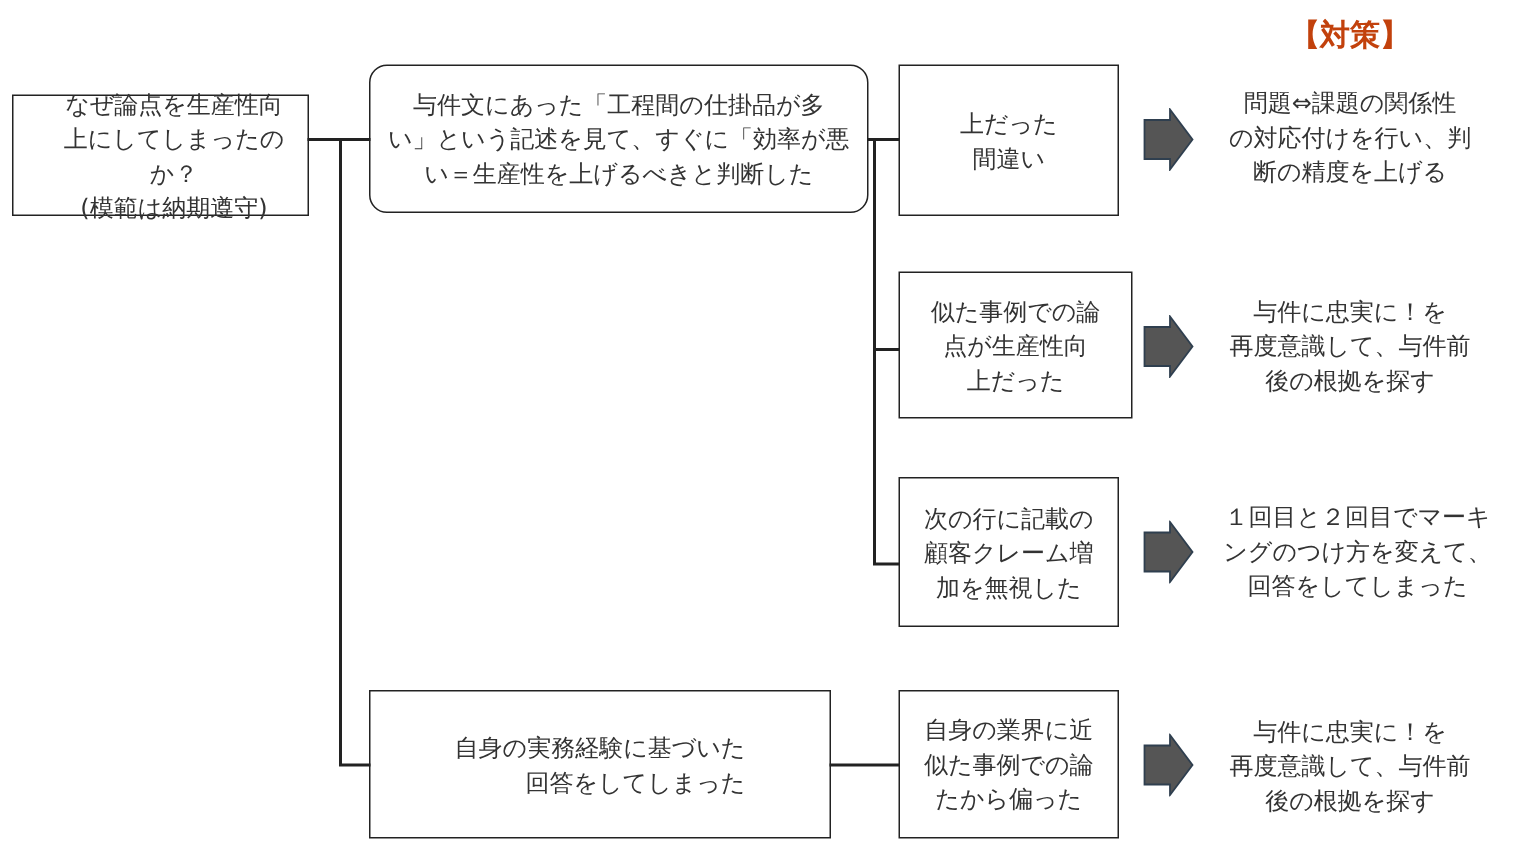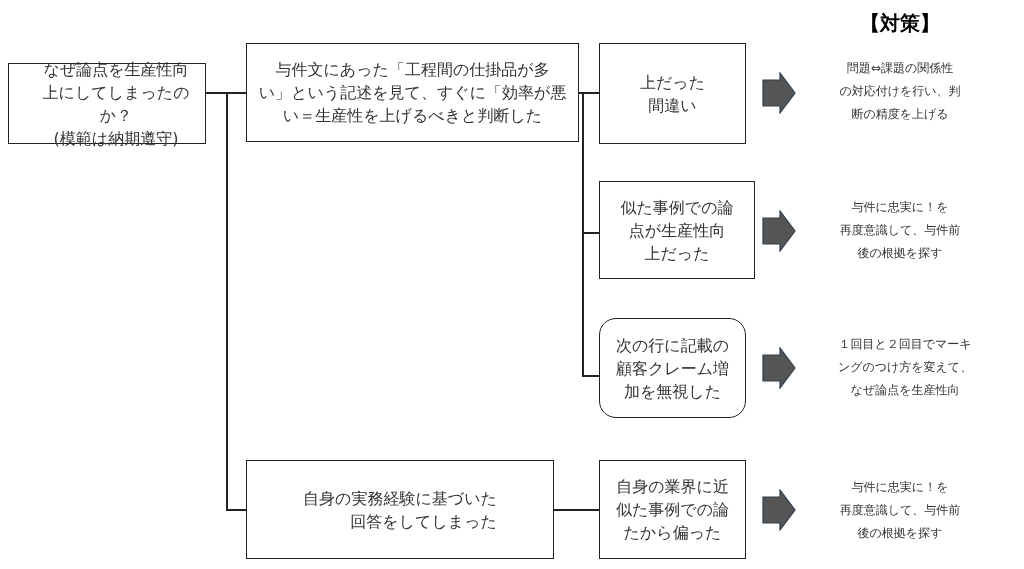--- a/index.html
+++ b/index.html
@@ -6,56 +6,56 @@
   body { width: 1024px; height: 569px; position: relative; overflow: hidden;
          font-family: "DejaVu Sans", "Liberation Sans", sans-serif; color: #333333; }
   .box { position: absolute; box-sizing: border-box; border: 1.5px solid #222222; background: #ffffff;
          display: flex; align-items: center; justify-content: center; text-align: center;
          font-size: 16px; line-height: 23px; padding: 0 6px; }
   .box span { white-space: pre-line; }
   .line { position: absolute; background: #222222; }
   .h { height: 1.5px; }
   .v { width: 1.5px; }
   .arrow { position: absolute; width: 34px; height: 42px; }
-  .measure { position: absolute; width: 210px; text-align: center; font-size: 12px; line-height: 23px;
+  .measure { position: absolute; width: 210px; text-align: center; font-size: 16px; line-height: 23px;
              white-space: pre-line; color: #333333; }
   .heading { position: absolute; left: 830px; top: 10px; width: 140px; text-align: center;
-             font-size: 20px; font-weight: bold; color: #000000; }
+             font-size: 20px; font-weight: bold; color: #c2410c; }
 </style>
 </head>
 <body>
 
 <div class="heading">【対策】</div>
 
 <div class="box" style="left:8px; top:63px; width:198px; height:81px;padding-left:24px;">
   <span>なぜ論点を生産性向
 上にしてしまったのか？
 (模範は納期遵守)</span>
 </div>
 
-<div class="box" style="left:246px; top:43px; width:333px; height:99px;">
+<div class="box" style="left:246px; top:43px; width:333px; height:99px;border-radius:12px;">
   <span>与件文にあった「工程間の仕掛品が多
 い」という記述を見て、すぐに「効率が悪
 い＝生産性を上げるべきと判断した</span>
 </div>
 <div class="box" style="left:246px; top:460px; width:308px; height:99px;text-align:right;">
   <span>自身の実務経験に基づいた
 回答をしてしまった</span>
 </div>
 
 <div class="box" style="left:599px; top:43px; width:147px; height:101px;">
   <span>上だった
 間違い</span>
 </div>
 <div class="box" style="left:599px; top:181px; width:156px; height:98px;">
   <span>似た事例での論
 点が生産性向
 上だった</span>
 </div>
-<div class="box" style="left:599px; top:318px; width:147px; height:100px;border-radius:17px;">
+<div class="box" style="left:599px; top:318px; width:147px; height:100px;">
   <span>次の行に記載の
 顧客クレーム増
 加を無視した</span>
 </div>
 <div class="box" style="left:599px; top:460px; width:147px; height:99px;">
   <span>自身の業界に近
 似た事例での論
 たから偏った</span>
 </div>
 
@@ -84,16 +84,16 @@
 </svg>
 
 <div class="measure" style="left:795px; top:57px;">問題⇔課題の関係性
 の対応付けを行い、判
 断の精度を上げる</div>
 <div class="measure" style="left:795px; top:196px;">与件に忠実に！を
 再度意識して、与件前
 後の根拠を探す</div>
 <div class="measure" style="left:800px; top:333px;">１回目と２回目でマーキ
 ングのつけ方を変えて、
-なぜ論点を生産性向</div>
+回答をしてしまった</div>
 <div class="measure" style="left:795px; top:476px;">与件に忠実に！を
 再度意識して、与件前
 後の根拠を探す</div>
 
 </body></html>

